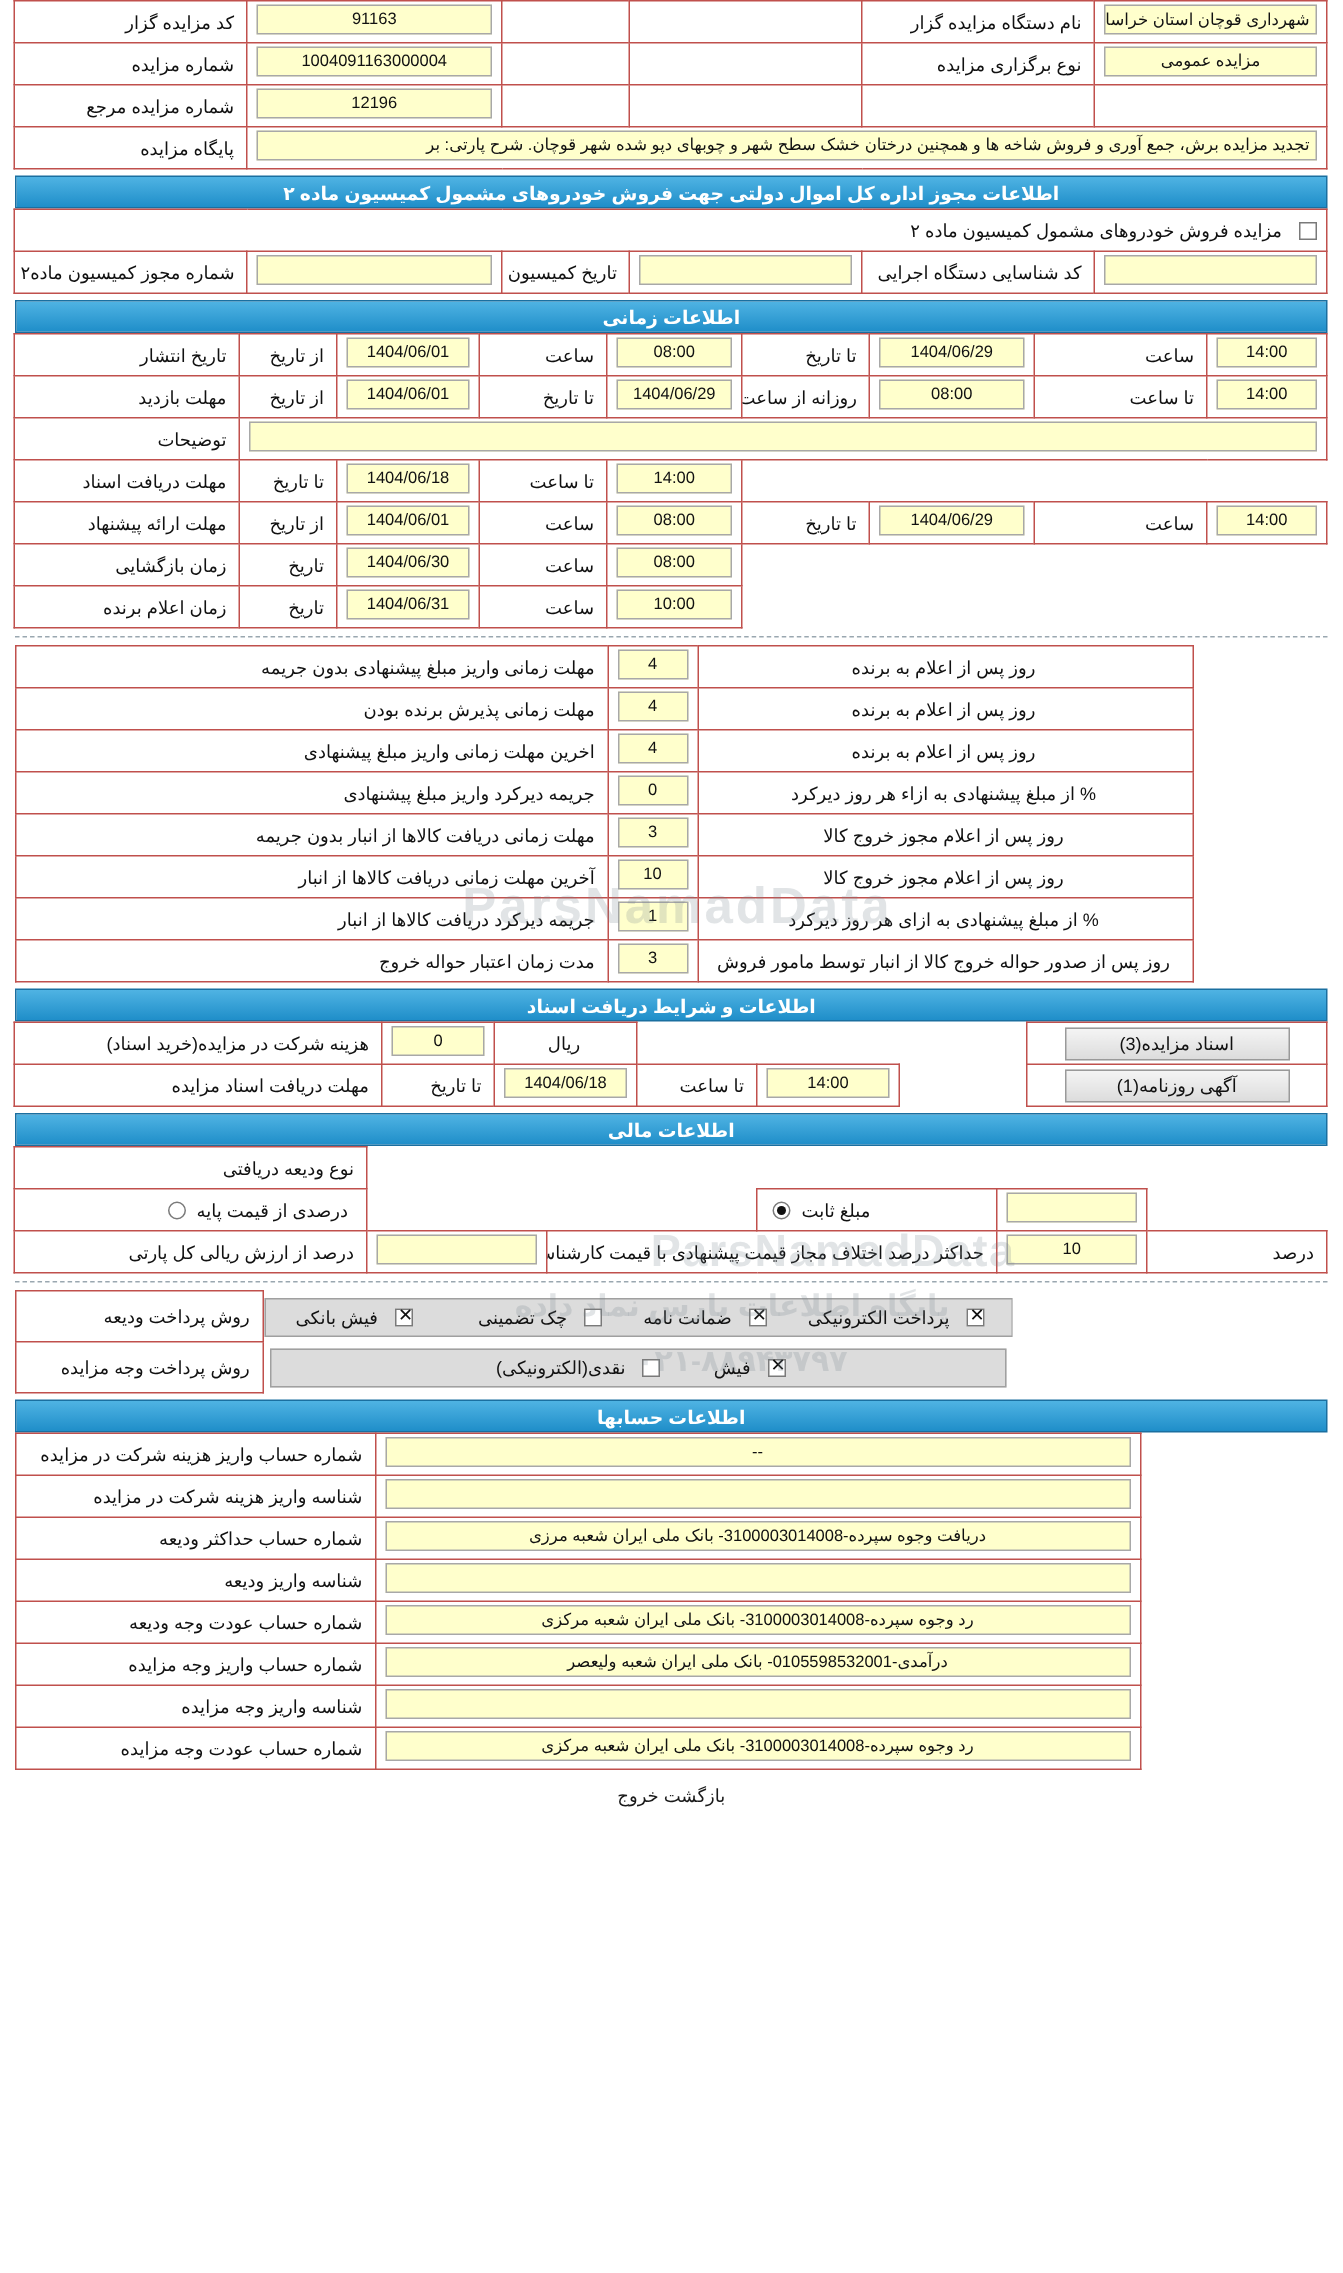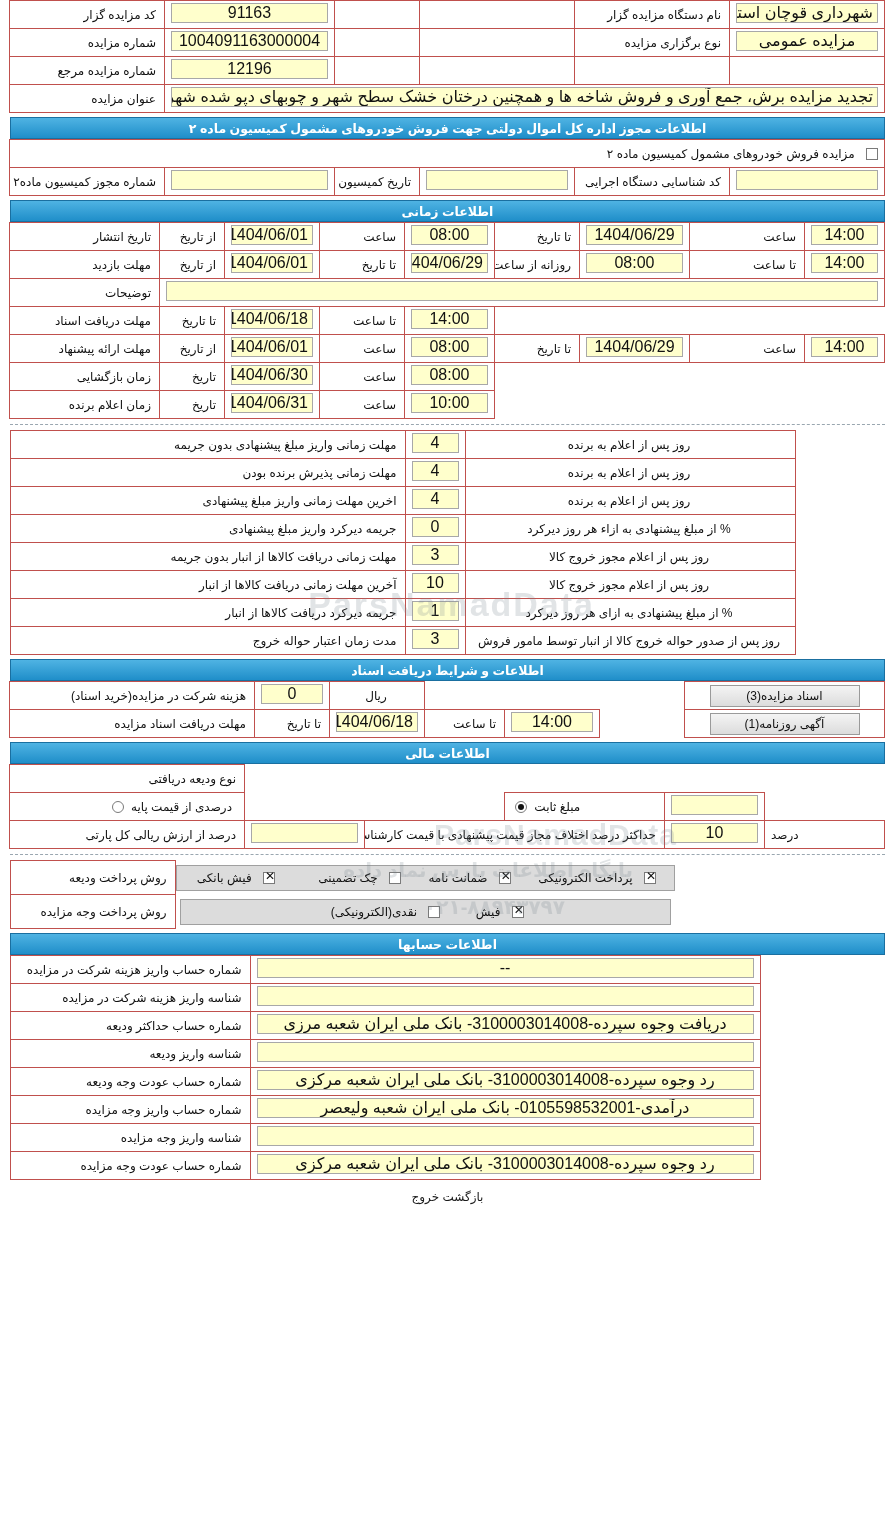--- a/index.html
+++ b/index.html
@@ -36,21 +36,21 @@
     color: #111;
   }
   td.nobord { border: none; background: transparent; }
 
   .inp {
     display: inline-block;
     background: #ffffcc;
     border: 1px solid #a8a8a8;
     height: 20px;
     line-height: 18px;
-    font-size: 16px;
+    font-size: 11px;
     color: #111;
     padding: 0 4px;
     text-align: center;
     width: 100%;
     overflow: hidden;
     white-space: nowrap;
   }
   .inp.xl { width: 100%; }
 
   .section-bar {
@@ -210,21 +210,21 @@
       <td class="cell"></td>
       <td class="cell">
         <span class="inp xl">12196</span>
       </td>
       <td class="cell label">شماره مزایده مرجع</td>
     </tr>
     <tr>
       <td class="cell" colspan="5">
         <span class="inp xl" style="text-align:right">تجدید مزایده برش، جمع آوری و فروش شاخه ها و همچنین درختان خشک سطح شهر و چوبهای دپو شده  شهر قوچان. شرح پارتی: بر</span>
       </td>
-      <td class="cell label">عنوان مزایده</td>
+      <td class="cell label">پایگاه مزایده</td>
     </tr>
   </tbody>
     </table>
 
   <div class="row-line"></div>
 
   <div class="section-bar">اطلاعات مجوز اداره کل اموال دولتی جهت فروش خودروهای مشمول کمیسیون ماده ۲</div>
 
   <table class="grid">
     <colgroup>
@@ -489,21 +489,21 @@
         <span class="radio on"></span>
       </td>
       <td class="cell nobord"></td>
       <td class="cell nobord"></td>
       <td class="cell label">
         <span class="inline-label">درصدی از قیمت پایه</span>
         <span class="radio"></span>
       </td>
     </tr>
     <tr>
-      <td class="cell label" style="text-align:left">درصد</td>
+      <td class="cell label" style="text-align:right">درصد</td>
       <td class="cell"><span class="inp">10</span></td>
       <td class="cell label" colspan="2">حداکثر درصد اختلاف مجاز قیمت پیشنهادی با قیمت کارشناسی / پایه</td>
       <td class="cell"><span class="inp"></span></td>
       <td class="cell label">درصد از ارزش ریالی کل پارتی</td>
     </tr>
   </tbody>
     </table>
 
   <div class="dashed"></div>
 

